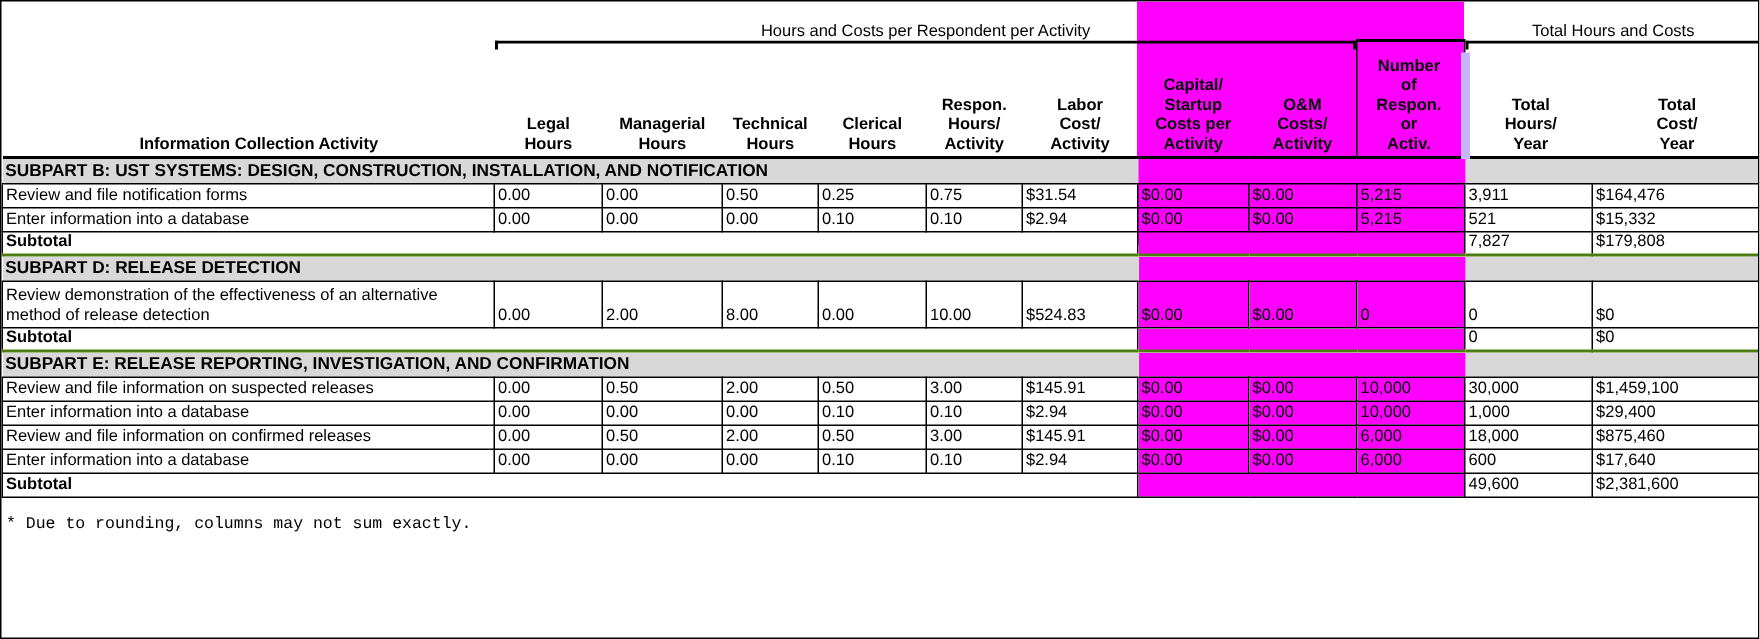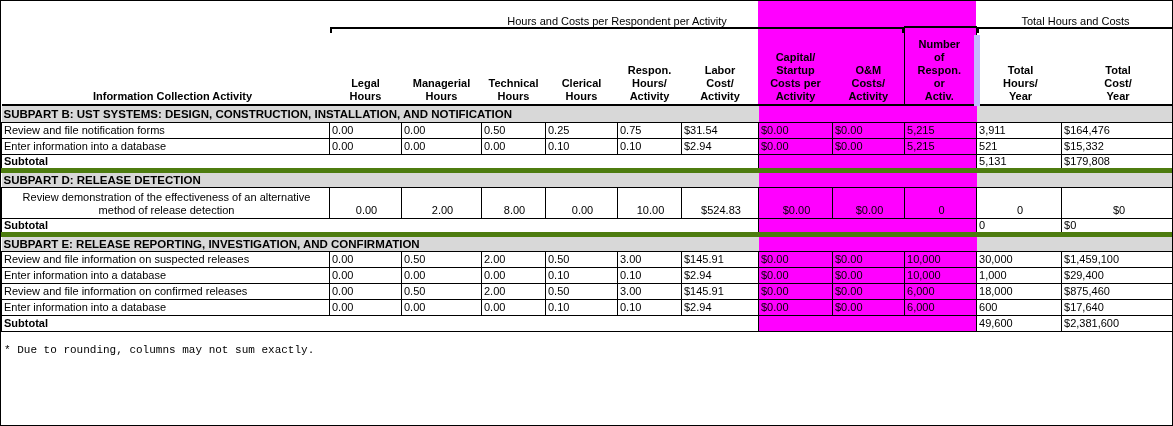--- a/index.html
+++ b/index.html
@@ -13,25 +13,25 @@
   td { overflow:hidden; }
   .group-row td { height:26px; vertical-align:bottom; font-weight:normal; font-size:11px; }
   .g-act, .g-tot { text-align:center; }
   .bracket-row td { height:8px; vertical-align:top; }
   .bracket { height:6px; border:2px solid #000; border-bottom:none; }
   .num-box-top { border-left:1px solid #000; border-right:1px solid #000; border-top:2px solid #000; }
   .colhead-row td { height:70px; vertical-align:bottom; font-weight:bold; text-align:center; white-space:pre-line; line-height:13px; padding-bottom:1px; }
   .ch-left { text-align:left; padding-left:14px; }
   .ch-num { border-left:1px solid #000; border-right:6px solid #c4b5fd; }
   tbody td { background:#fff; }
-  .subpart-row td { background:var(--subpart,#d8d8d8); border-top:5px solid #4d7c0f; border-bottom:1px solid #000; height:17px; }
+  .subpart-row td { background:var(--subpart,#d8d8d8); border-top:2px solid #4d7c0f; border-bottom:1px solid #000; height:17px; }
   .subpart-row.first td { border-top:2px solid #000; }
   .subpart-label { font-weight:bold; font-size:11.5px; padding-left:2px; }
   .data-row td { border:1px solid #000; height:16px; padding-left:2px; line-height:13px; vertical-align:middle; }
-  .data-row.tall td { height:31px; vertical-align:bottom; padding-bottom:1px;text-align:center; }
+  .data-row.tall td { height:31px; vertical-align:bottom; padding-bottom:1px; }
   .activity-cell { white-space:pre-line; }
   .subtotal-row td { border:1px solid #000; height:16px; padding-left:2px; line-height:13px; vertical-align:middle; }
   .subtotal-label { font-weight:bold;margin-left:44px; }
   td.hl { background:var(--hl,#ff00ff); }
   .footnote { margin:12px 0 0 3px; font-size:11px; color:#000;font-family:Liberation Mono, monospace; }
 </style>
 </head>
 <body>
 
 <div class="page">
@@ -137,21 +137,21 @@
           <td class="value-cell">$2.94</td>
           <td class="value-cell hl">$0.00</td>
           <td class="value-cell hl">$0.00</td>
           <td class="value-cell hl">5,215</td>
           <td class="value-cell">521</td>
           <td class="value-cell">$15,332</td>
         </tr>
         <tr class="subtotal-row">
           <td class="subtotal-label" colspan="7">Subtotal</td>
           <td class="hl" colspan="3"></td>
-          <td class="value-cell">5,131</td>
+          <td class="value-cell">7,827</td>
           <td class="value-cell">$179,808</td>
         </tr>
         <tr class="subpart-row">
           <td class="subpart-label" colspan="7">SUBPART D: RELEASE DETECTION</td>
           <td class="hl" colspan="3"></td>
           <td colspan="2"></td>
         </tr>
         <tr class="data-row tall">
           <td class="activity-cell">Review demonstration of the effectiveness of an alternative
 method of release detection</td>

